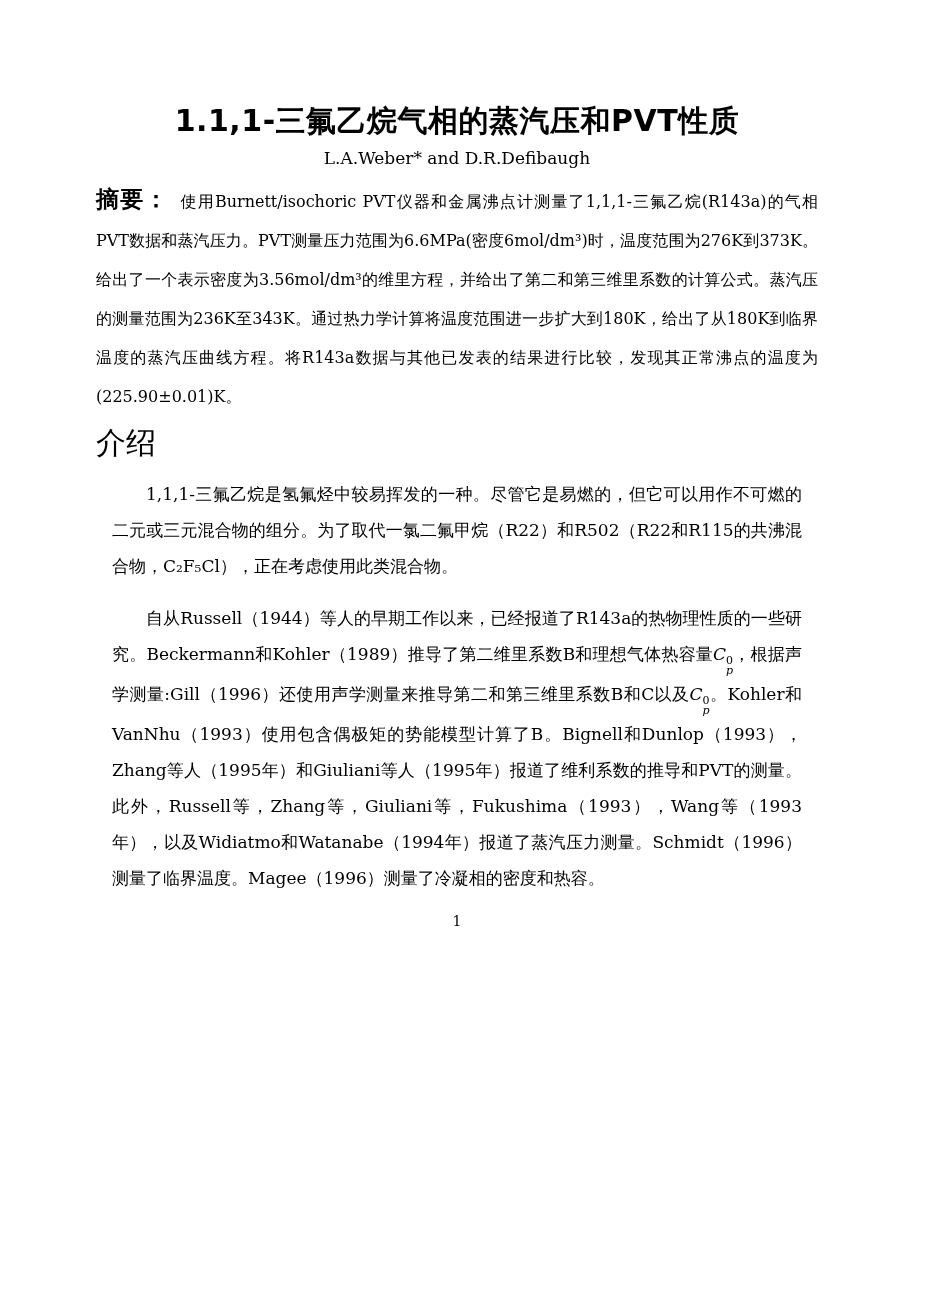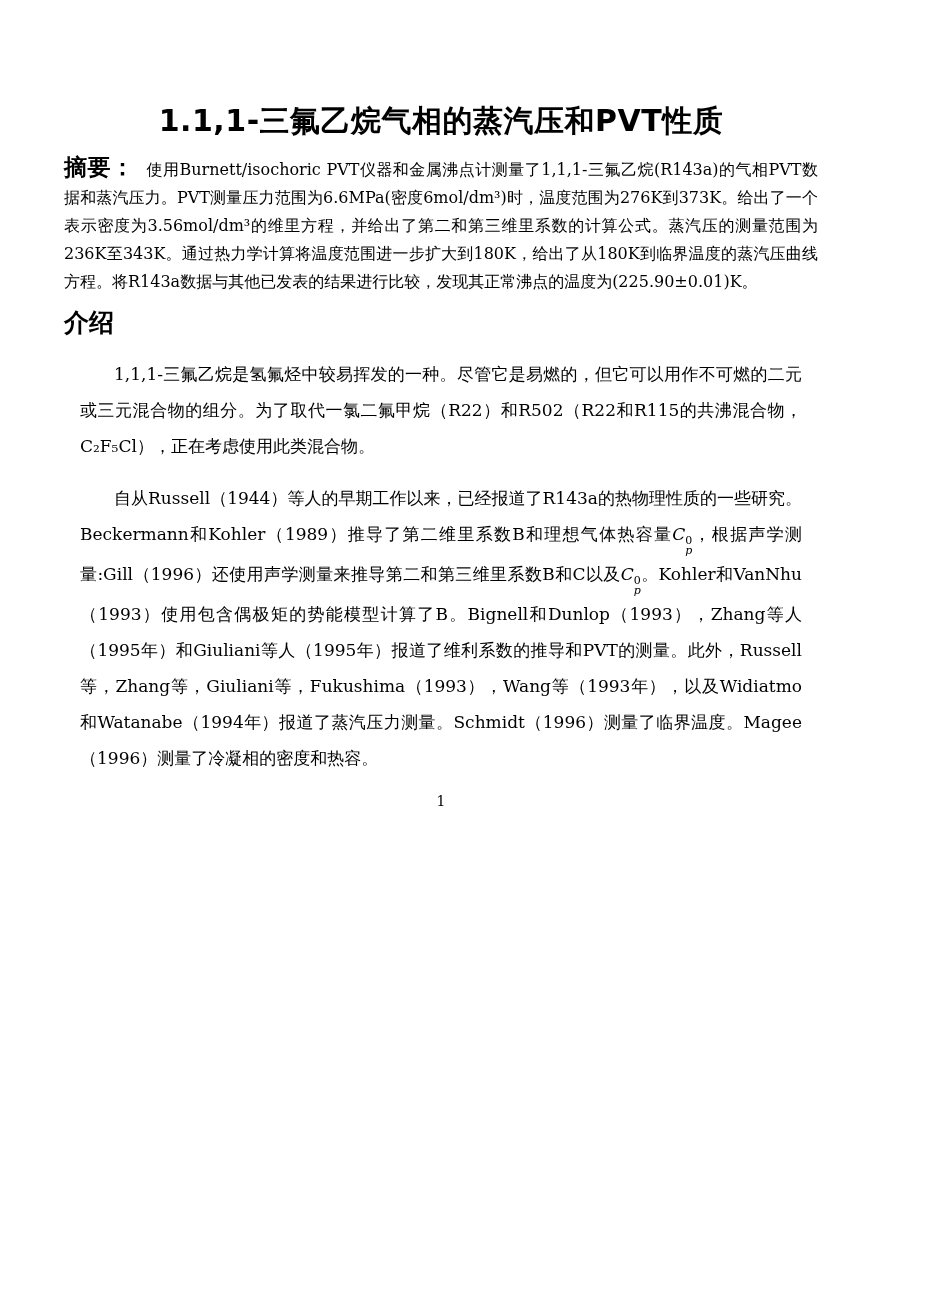--- a/index.html
+++ b/index.html
@@ -5,55 +5,55 @@
   html, body { margin: 0; padding: 0; background: #ffffff; }
   .page {
     position: relative;
     width: 926px;
     height: 1309px;
     margin: 0 auto;
     background: #ffffff;
     color: #000000;
     overflow: hidden;
     box-sizing: border-box;
-    padding: 100px 108px 0 64px;
+    padding: 100px 108px 0 96px;
     font-family: "DejaVu Serif", "Liberation Serif", serif;
   }
   .title {
     margin: 0;
     text-align: center;
     font-family: "DejaVu Sans", "Liberation Sans", sans-serif;
     font-weight: 600;
     font-size: 30px;
     line-height: 42px;
     letter-spacing: 0.5px;
   }
   .authors {
     margin-top: 5px;
     text-align: center;
     font-size: 17px;
     line-height: 22px;
   }
   .abstract {
     margin: 11px 0 0 0;
     font-size: 16px;
-    line-height: 28px;
+    line-height: 39px;
     text-align: justify;
   }
   .abstract-label {
     font-family: "DejaVu Sans", "Liberation Sans", sans-serif;
     font-weight: 700;
     font-size: 23px;
     margin-right: 12px;
   }
   .section-heading {
     margin: 10px 0 6px 0;
     font-family: "DejaVu Sans", "Liberation Sans", sans-serif;
-    font-weight: 700;
-    font-size: 25px;
+    font-weight: 400;
+    font-size: 30px;
     line-height: 34px;
   }
   .body-para {
     margin: 16px;
     font-size: 17px;
     line-height: 36px;
     text-align: justify;
     text-indent: 34px;
   }
   
@@ -79,20 +79,21 @@
     line-height: 18px;
   }
 </style>
 </head>
 <body>
 
 <div class="page">
 
   <h1 class="title">1.1,1-三氟乙烷气相的蒸汽压和PVT性质</h1>
 
+  <div class="authors">L.A.Weber* and D.R.Defibaugh</div>
 
   <p class="abstract"><span class="abstract-label">摘要：</span><span>使用Burnett/isochoric PVT仪器和金属沸点计测量了1,1,1-三氟乙烷(R143a)的气相PVT数据和蒸汽压力。PVT测量压力范围为6.6MPa(密度6mol/dm³)时，温度范围为276K到373K。给出了一个表示密度为3.56mol/dm³的维里方程，并给出了第二和第三维里系数的计算公式。蒸汽压的测量范围为236K至343K。通过热力学计算将温度范围进一步扩大到180K，给出了从180K到临界温度的蒸汽压曲线方程。将R143a数据与其他已发表的结果进行比较，发现其正常沸点的温度为(225.90±0.01)K。</span></p>
 
   <h2 class="section-heading">介绍</h2>
 
   <p class="body-para">1,1,1-三氟乙烷是氢氟烃中较易挥发的一种。尽管它是易燃的，但它可以用作不可燃的二元或三元混合物的组分。为了取代一氯二氟甲烷（R22）和R502（R22和R115的共沸混合物，C₂F₅Cl），正在考虑使用此类混合物。</p>
 
   <p class="body-para"><span>自从Russell（1944）等人的早期工作以来，已经报道了R143a的热物理性质的一些研究。Beckermann和Kohler（1989）推导了第二维里系数B和理想气体热容量</span><span class="cp"><span class="cp-base">C</span><span class="cp-scripts">
           <span class="cp-sup">0</span>
           <span class="cp-sub">p</span>

